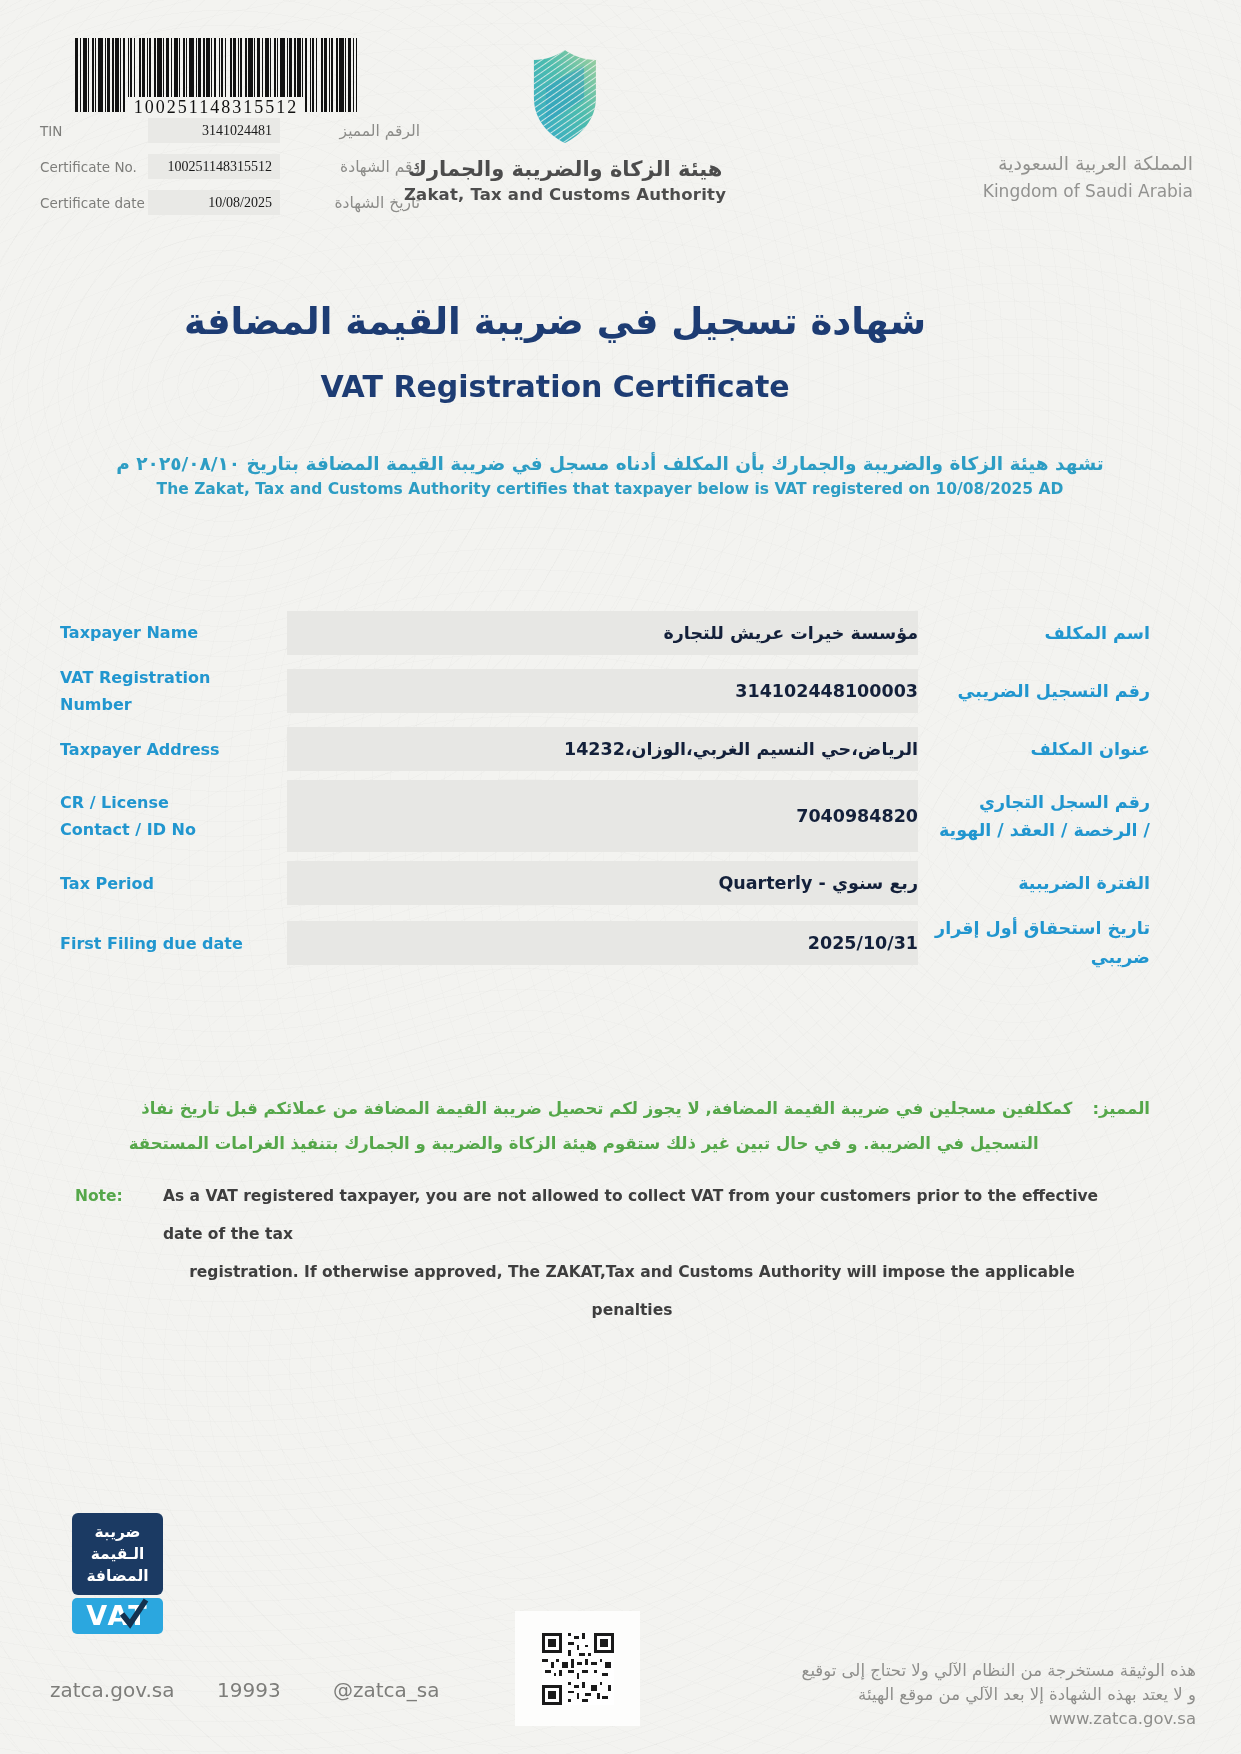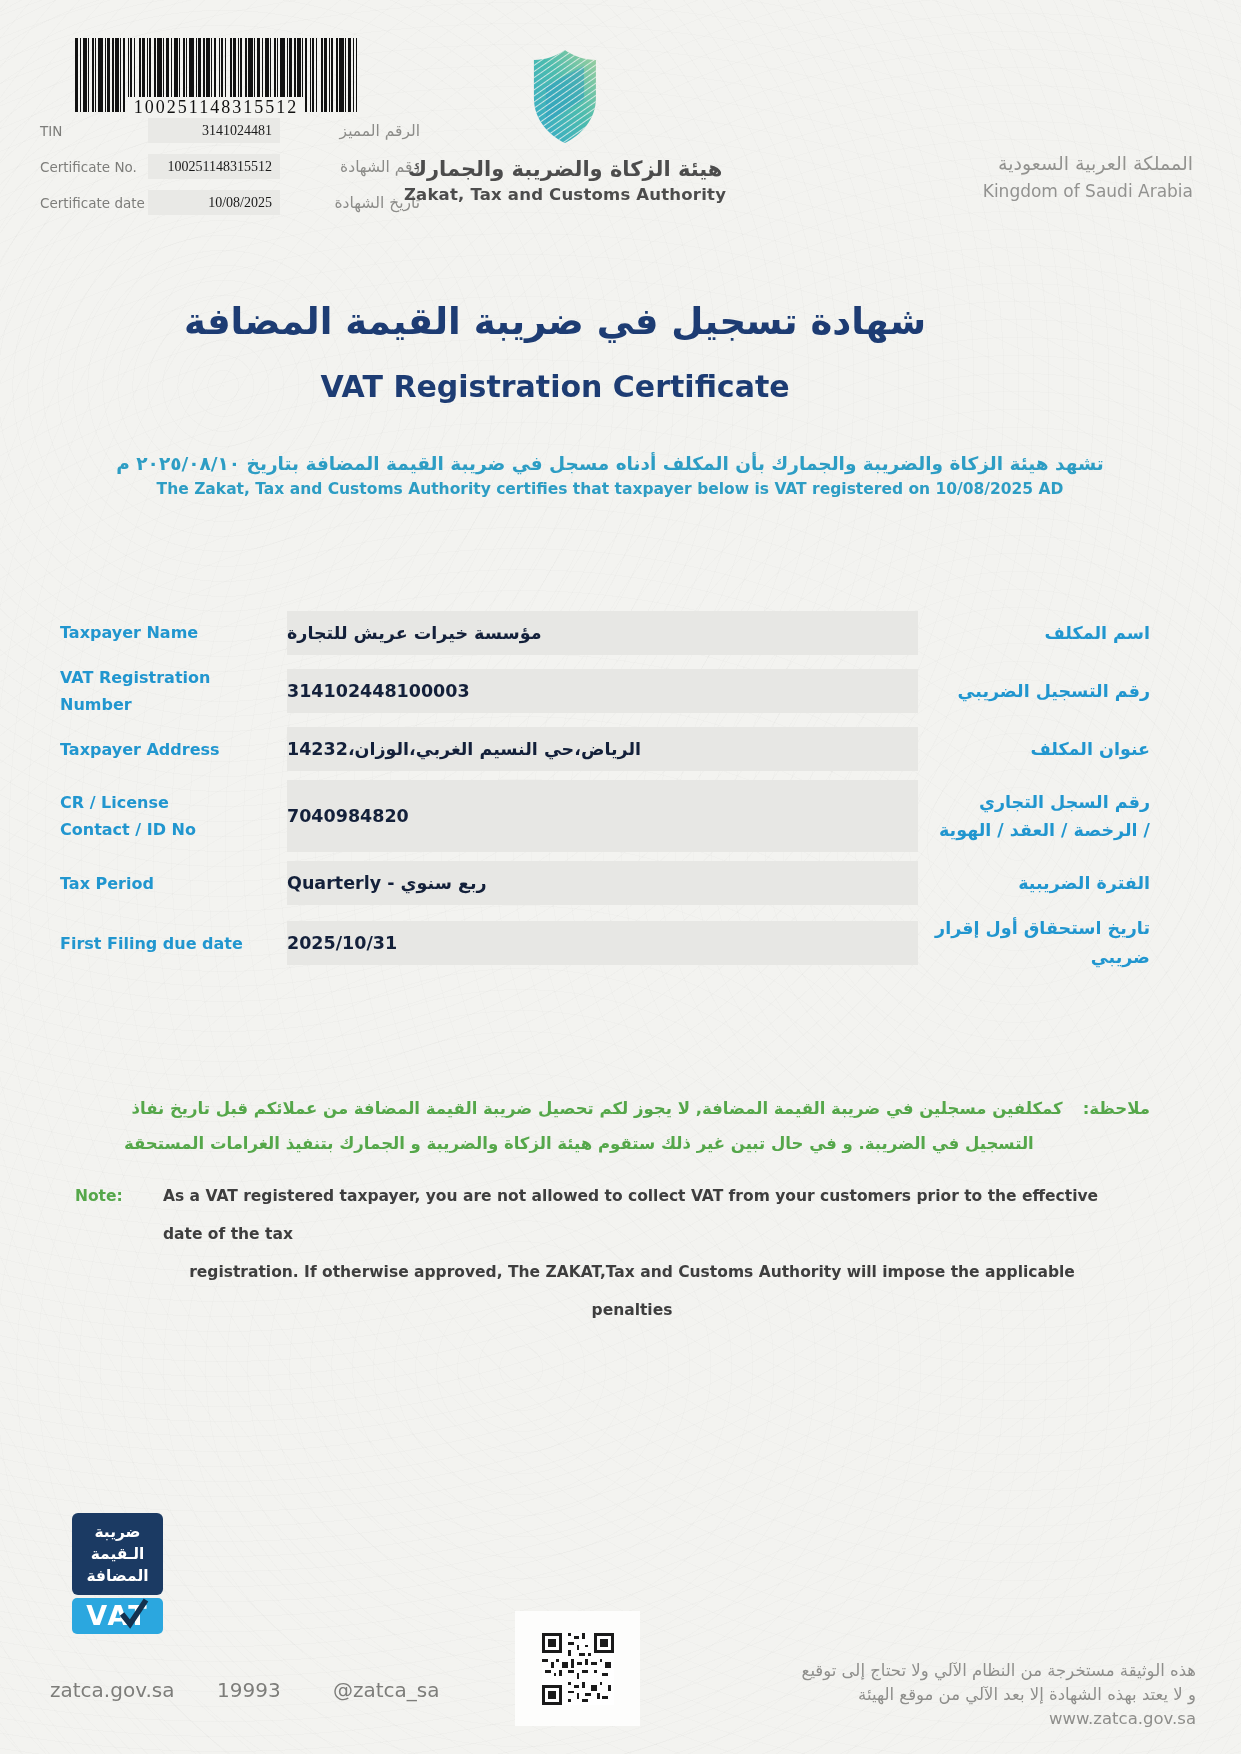--- a/index.html
+++ b/index.html
@@ -48,21 +48,21 @@
 
   
   .statement { position:absolute; left:610px; top:453px; transform:translateX(-50%); text-align:center; white-space:nowrap; }
   .stmt-ar { font-size:18.5px; font-weight:bold; color:#2d9dc4; direction:rtl; }
   .stmt-en { margin-top:6px; font-size:15.5px; font-weight:bold; color:#2d9dc4; }
 
   
   .vtable { position:absolute; left:60px; top:611px; width:1090px; }
   .trow { display:flex; align-items:center; margin-bottom:9px; }
   .tl { width:227px; font-size:16px; font-weight:bold; color:#2196cf; line-height:1.7; }
-  .tbox { width:631px; height:44px; background:#e7e7e4; display:flex; align-items:center; justify-content:flex-start; }
+  .tbox { width:631px; height:44px; background:#e7e7e4; display:flex; align-items:center; justify-content:flex-end; }
   .tbox.tall { height:72px; }
   .tbox span { font-size:17.5px; font-weight:bold; color:#13203a; direction:rtl; unicode-bidi:plaintext; white-space:nowrap; }
   .tar { flex:1; text-align:right; direction:rtl; font-size:17.5px; font-weight:bold; color:#2196cf; line-height:1.65; }
   .l2 { display:block; }
 
   
   .note-ar { position:absolute; top:1091px; right:91px; left:95px; direction:rtl; display:flex; color:#55a74a; font-weight:bold; font-size:16.5px; line-height:2.15; }
   .note-ar .nlabel { margin-left:20px; white-space:nowrap; }
   .note-ar .nbody { flex:1; }
   .note-ar .nl2 { text-align:center; }
@@ -217,21 +217,21 @@
         </div>
       <div class="tar">
         <span class="l2">تاريخ استحقاق أول إقرار</span>
         <span class="l2">ضريبي</span>
       </div>
     </div>
 
   </div>
 
   <div class="note-ar">
-    <div class="nlabel">ملاحظة:</div>
+    <div class="nlabel">المميز:</div>
     <div class="nbody">
       <div>كمكلفين مسجلين في ضريبة القيمة المضافة, لا يجوز لكم تحصيل ضريبة القيمة المضافة من عملائكم قبل تاريخ نفاذ</div>
       <div class="nl2">التسجيل في الضريبة. و في حال تبين غير ذلك ستقوم هيئة الزكاة والضريبة و الجمارك بتنفيذ الغرامات المستحقة</div>
     </div>
   </div>
 
   <div class="note-en">
     <div class="nlabel">Note:</div>
     <div class="nbody">
       <div>As a VAT registered taxpayer, you are not allowed to collect VAT from your customers prior to the effective date of the tax</div>

